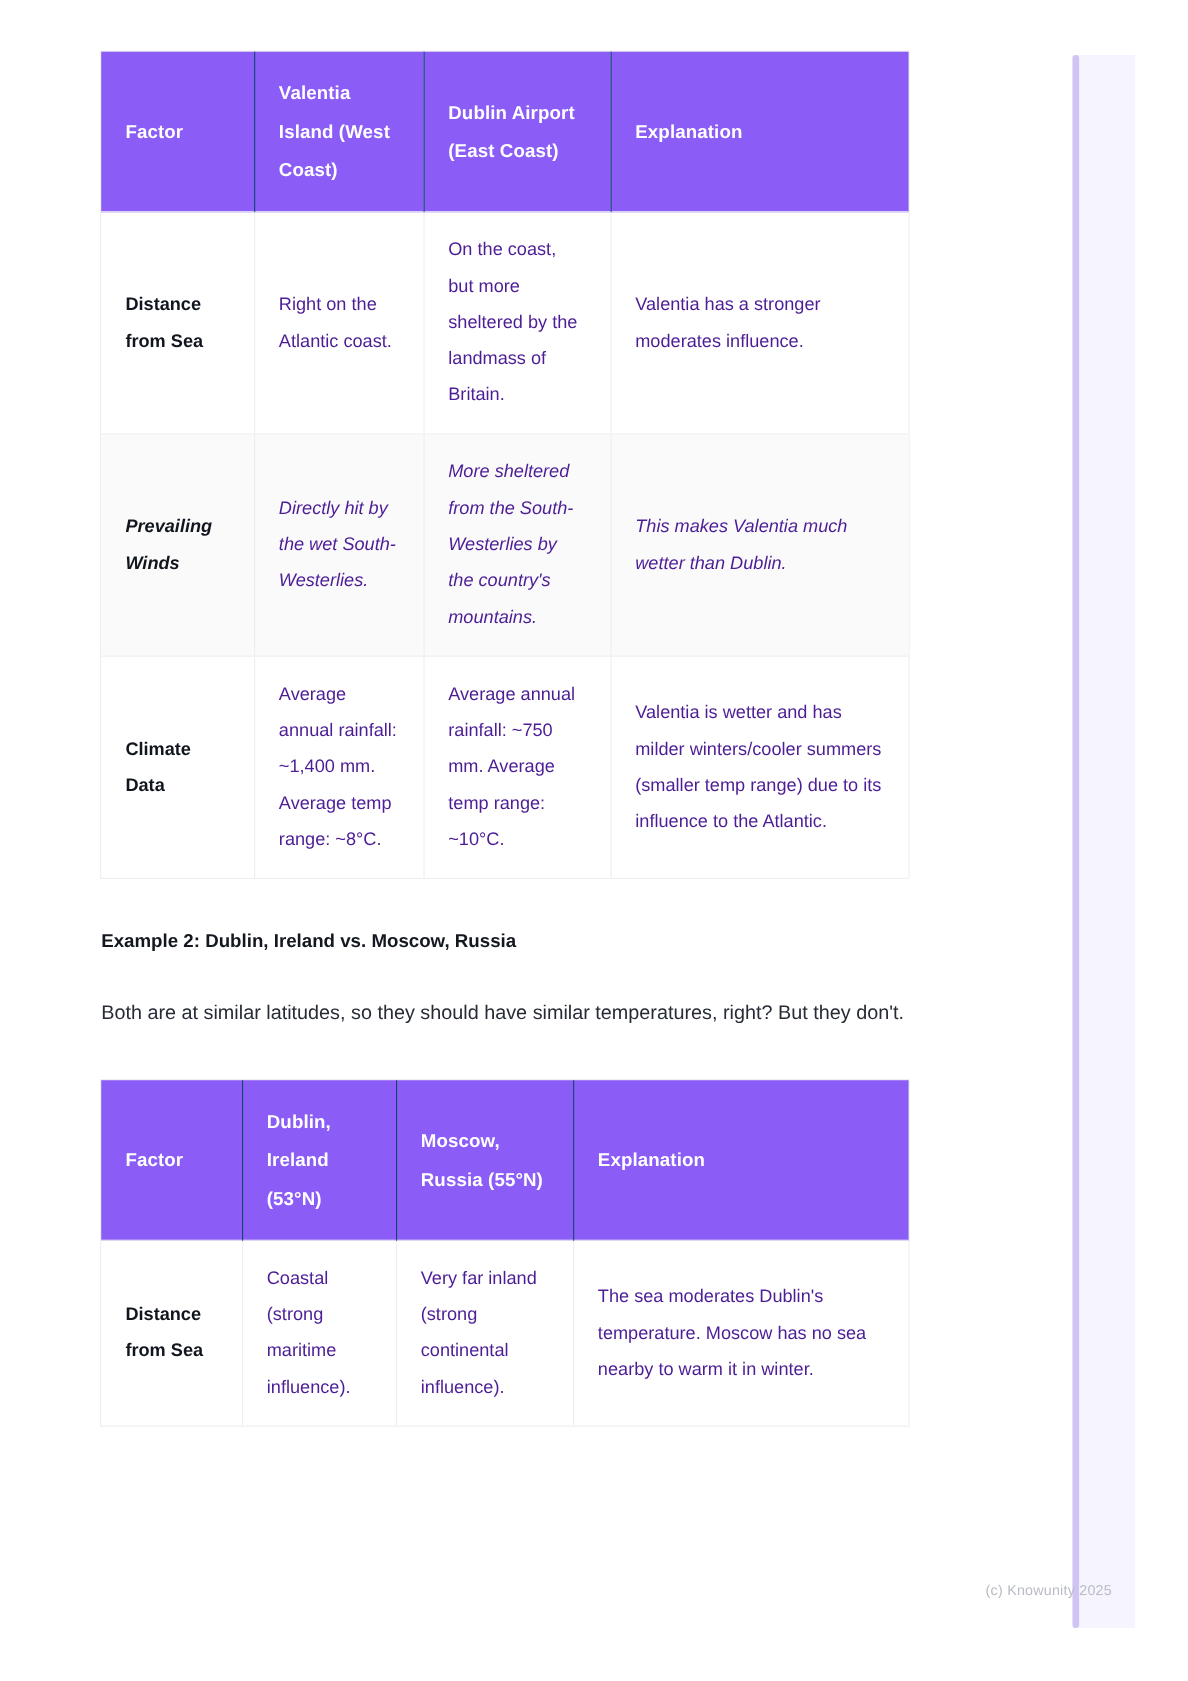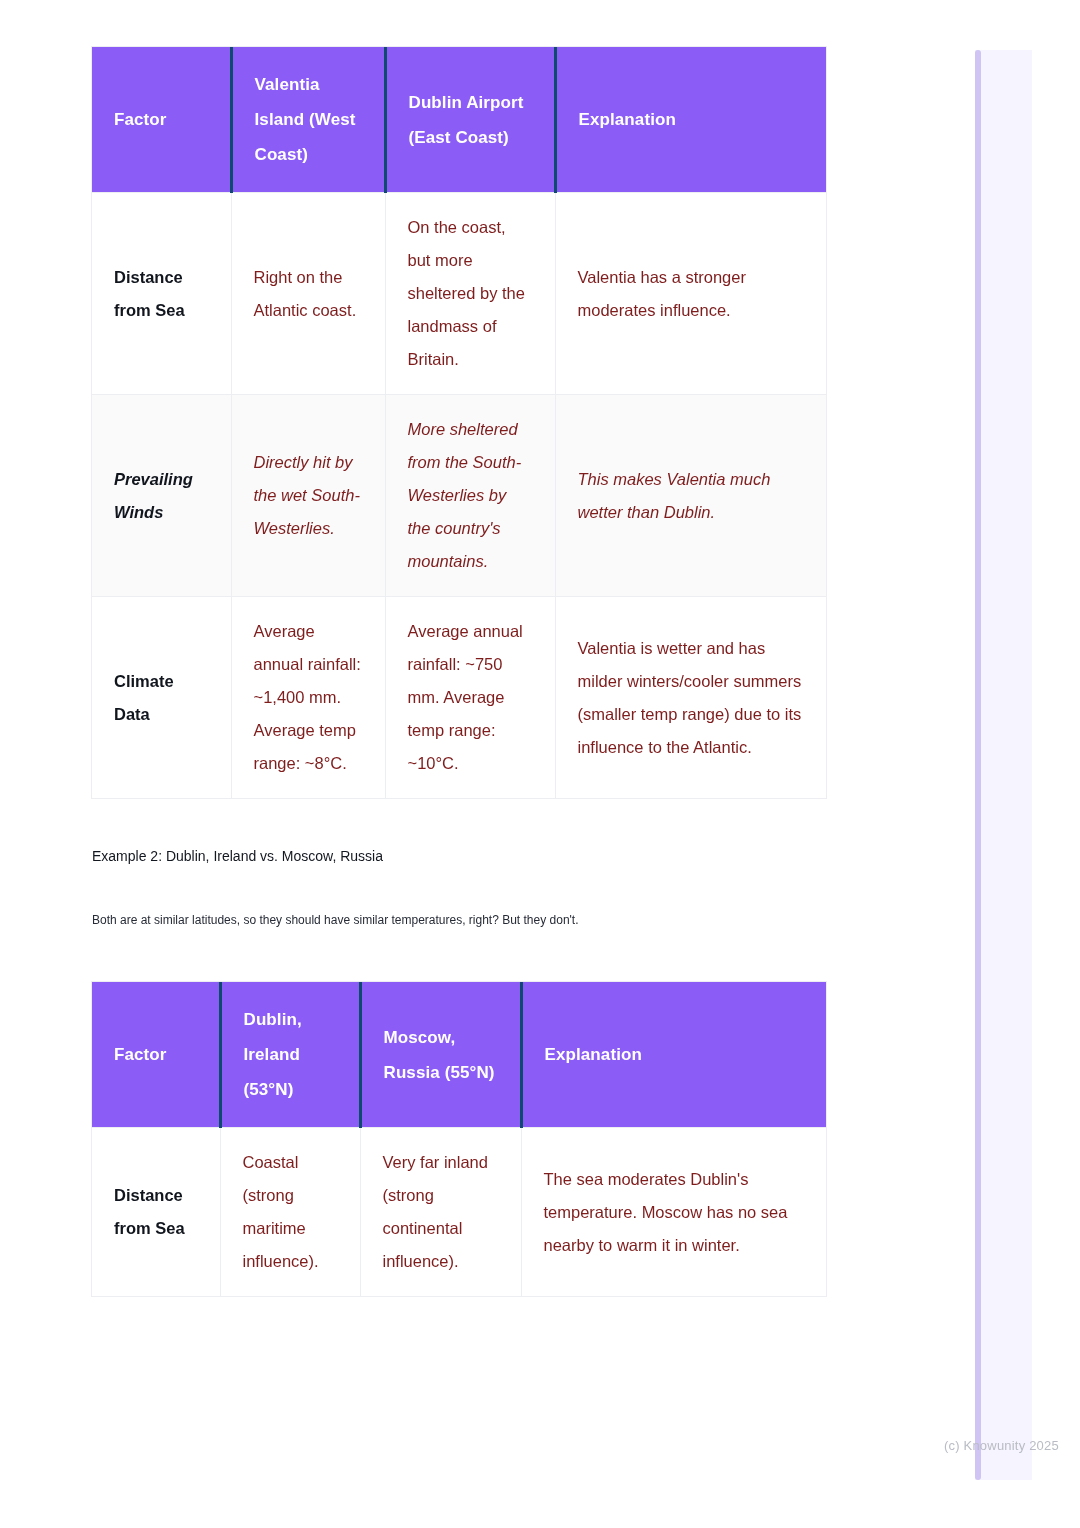--- a/index.html
+++ b/index.html
@@ -43,32 +43,32 @@
 
   table.doc-table thead th {
     background: #8b5cf6;
     color: #ffffff;
     font-size: 17px;
     font-weight: bold;
     line-height: 35px;
     text-align: left;
     padding: 20px 22px;
     vertical-align: middle;
-    border-right: 3px solid #0c4a6e;
+    border-right: 1px solid #0c4a6e;
     letter-spacing: .1px;
   }
   table.doc-table thead th:last-child {
     border-right: none;
     margin-top: 16px;
   }
 
   table.doc-table tbody td {
     font-size: 16.5px;
     line-height: 33px;
-    color: #7f1d1d;
+    color: #4c1d95;
     padding: 18px 22px;
     vertical-align: middle;
     text-align: left;
     border-right: 1px solid #eceef2;
     border-top: 1px solid #eceef2;
   }
   table.doc-table tbody td:last-child {
     border-right: none;
   }
   table.doc-table tbody td.factor-cell {
@@ -88,28 +88,28 @@
   .t1 col.c4 { width: 271px; }
 
   
   .t2 col.c1 { width: 128px; }
   .t2 col.c2 { width: 140px; }
   .t2 col.c3 { width: 161px; }
   .t2 col.c4 { width: 305px; }
 
   
   .section-heading {
-    font-size: 14px;
-    font-weight: normal;
+    font-size: 17px;
+    font-weight: bold;
     color: #13171f;
     margin: 0;
     line-height: 24px;
   }
   .body-paragraph {
-    font-size: 12px;
+    font-size: 18px;
     line-height: 36px;
     color: #262b36;
     margin: 0;
     text-align: justify;
     text-justify: inter-word;
   }
 
   
   .scroll-track {
     position: absolute;
@@ -132,21 +132,20 @@
   
   .watermark {
     position: absolute;
     left: 896px;
     top: 1438px;
     font-size: 13px;
     color: #b9bcc4;
     letter-spacing: .2px;
     white-space: nowrap;
     z-index: 5;
-    margin-left: 48px;
   }
 </style>
 </head>
 <body>
 
 <div id="page">
 
   <div class="scroll-track"></div>
   <div class="scroll-thumb"></div>
 

